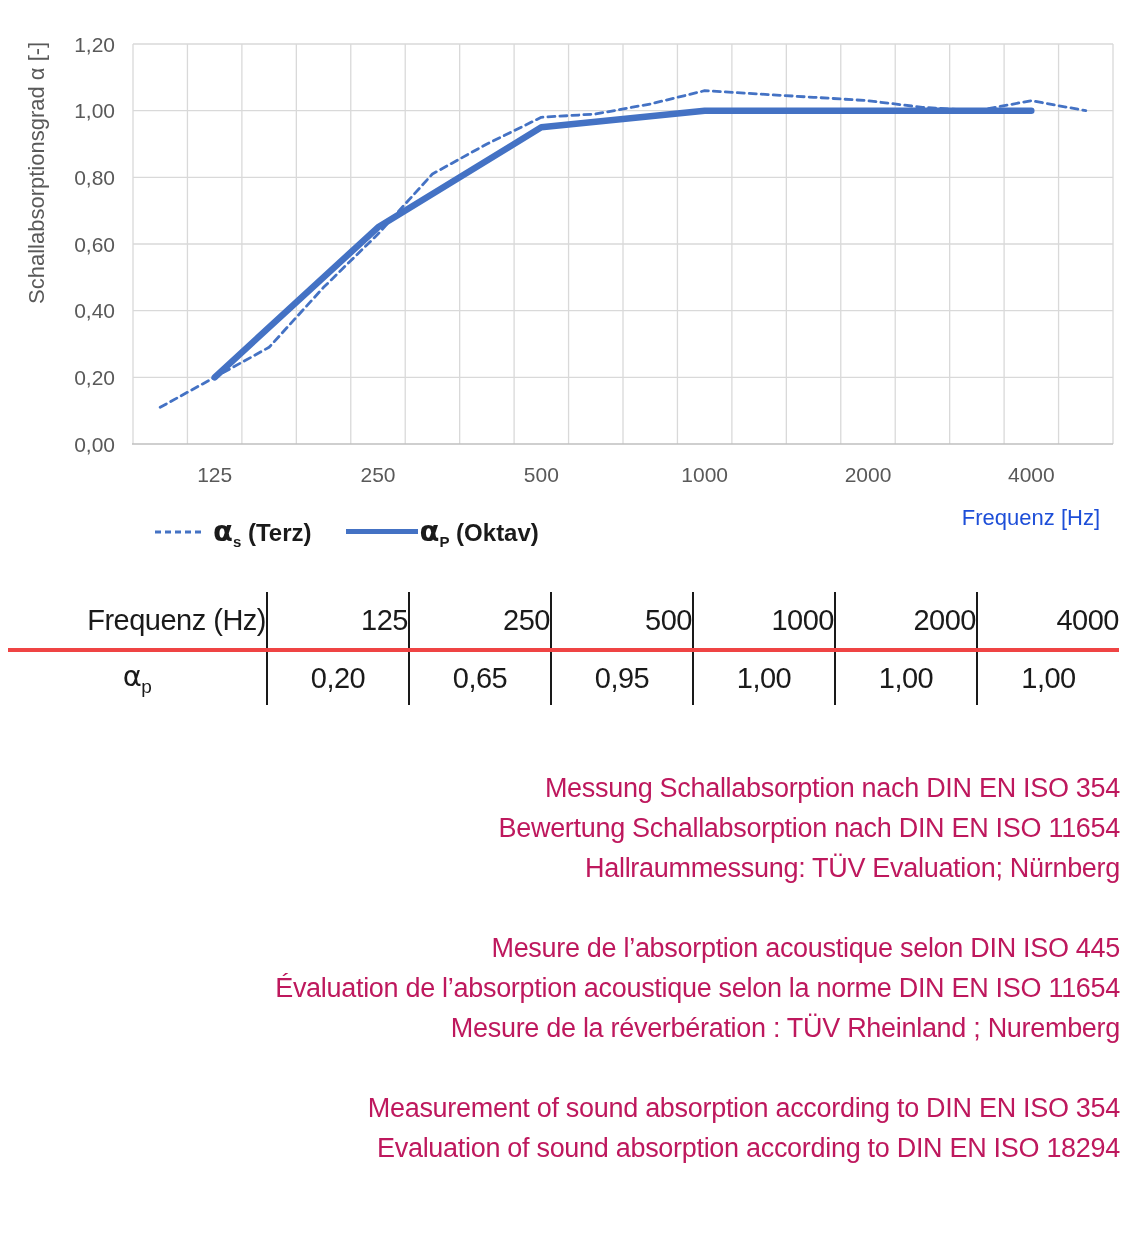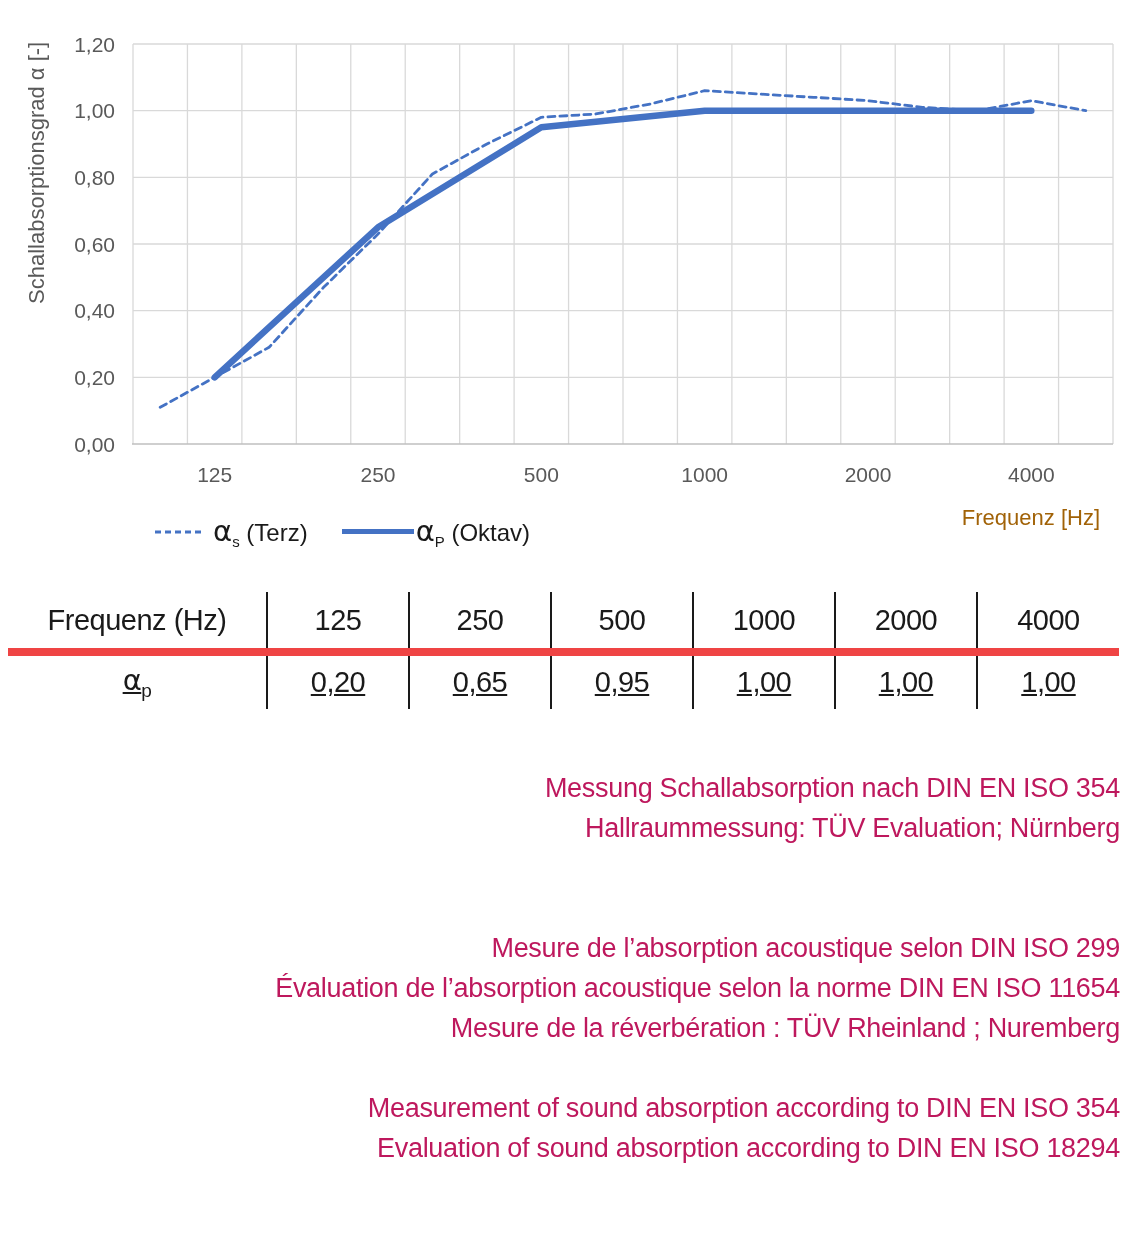--- a/index.html
+++ b/index.html
@@ -5,34 +5,34 @@
   html,body{margin:0;padding:0;background:#fff;}
   .page{position:relative;width:1135px;height:1234px;background:#fff;overflow:hidden;
         font-family:"Liberation Sans",sans-serif;color:#1a1a1a;}
   
   .chart-wrap{position:absolute;left:0;top:0;width:1135px;height:570px;text-align:center;}
   #chart-svg{position:absolute;left:0;top:0;}
   .ytitle{position:absolute;left:22px;top:38px;height:270px;width:30px;
           writing-mode:vertical-rl;transform:rotate(180deg);
           display:flex;align-items:center;justify-content:center;
           font-size:22px;color:#595959;white-space:nowrap;}
-  .xtitle{position:absolute;right:35px;top:505px;font-size:22px;color:#a16207;}
+  .xtitle{position:absolute;right:35px;top:505px;font-size:22px;color:#1d4ed8;}
   .legend{position:absolute;left:155px;top:514px;display:flex;align-items:center;gap:34px;}
   .legend-item{display:flex;align-items:center;}
-  .legend-text{font-size:24px;color:#1a1a1a;white-space:nowrap;}
+  .legend-text{font-size:24px;color:#1a1a1a;white-space:nowrap;font-weight:bold;}
   .legend-text .sym{font-size:29px;font-family:"DejaVu Sans","Liberation Sans",sans-serif;}
   .legend-text sub{font-size:15px;}
   .dash-sample{margin-right:9px;}
   .solid-sample{width:72px;height:5px;background:#4472C4;margin-right:2px;}
   
   .freq-table{position:absolute;left:8px;top:592px;border-collapse:collapse;table-layout:fixed;}
   .freq-table td{text-align:center;vertical-align:middle;font-size:29px;
                  letter-spacing:-0.5px;padding:0;}
-  .freq-table tr.hdr td{height:56px;border-bottom:8px solid #ef4444;}
-  .freq-table tr.val td{height:53px;text-decoration:underline;}
+  .freq-table tr.hdr td{height:56px;border-bottom:4px solid #ef4444;text-align:right;}
+  .freq-table tr.val td{height:53px;}
   .freq-table td + td{border-left:2px solid #1a1a1a;}
   .freq-table .sym{font-size:29px;font-family:"DejaVu Sans","Liberation Sans",sans-serif;}
   .freq-table sub{font-size:19px;}
   
   .note{position:absolute;right:15px;text-align:right;font-size:27px;line-height:40px;
         letter-spacing:-0.3px;color:#be185d;white-space:nowrap;}
   .note-de{top:768px;} .note-fr{top:928px;} .note-en{top:1088px;margin-left:16px;}
 </style>
 </head>
 <body>
@@ -133,24 +133,25 @@
       <td>0,95</td>
       <td>1,00</td>
       <td>1,00</td>
       <td>1,00</td>
     </tr>
   </tbody>
     </table>
 
   <div class="note note-de">
     <div>Messung Schallabsorption nach DIN EN ISO 354</div>
+    <div>Bewertung Schallabsorption nach DIN EN ISO 11654</div>
     <div>Hallraummessung: TÜV Evaluation; Nürnberg</div>
   </div>
   <div class="note note-fr">
-    <div>Mesure de l’absorption acoustique selon DIN ISO 299</div>
+    <div>Mesure de l’absorption acoustique selon DIN ISO 445</div>
     <div>Évaluation de l’absorption acoustique selon la norme DIN EN ISO 11654</div>
     <div>Mesure de la réverbération : TÜV Rheinland ; Nuremberg</div>
   </div>
   <div class="note note-en">
     <div>Measurement of sound absorption according to DIN EN ISO 354</div>
     <div>Evaluation of sound absorption according to DIN EN ISO 18294</div>
   </div>
 
 </div>
 

